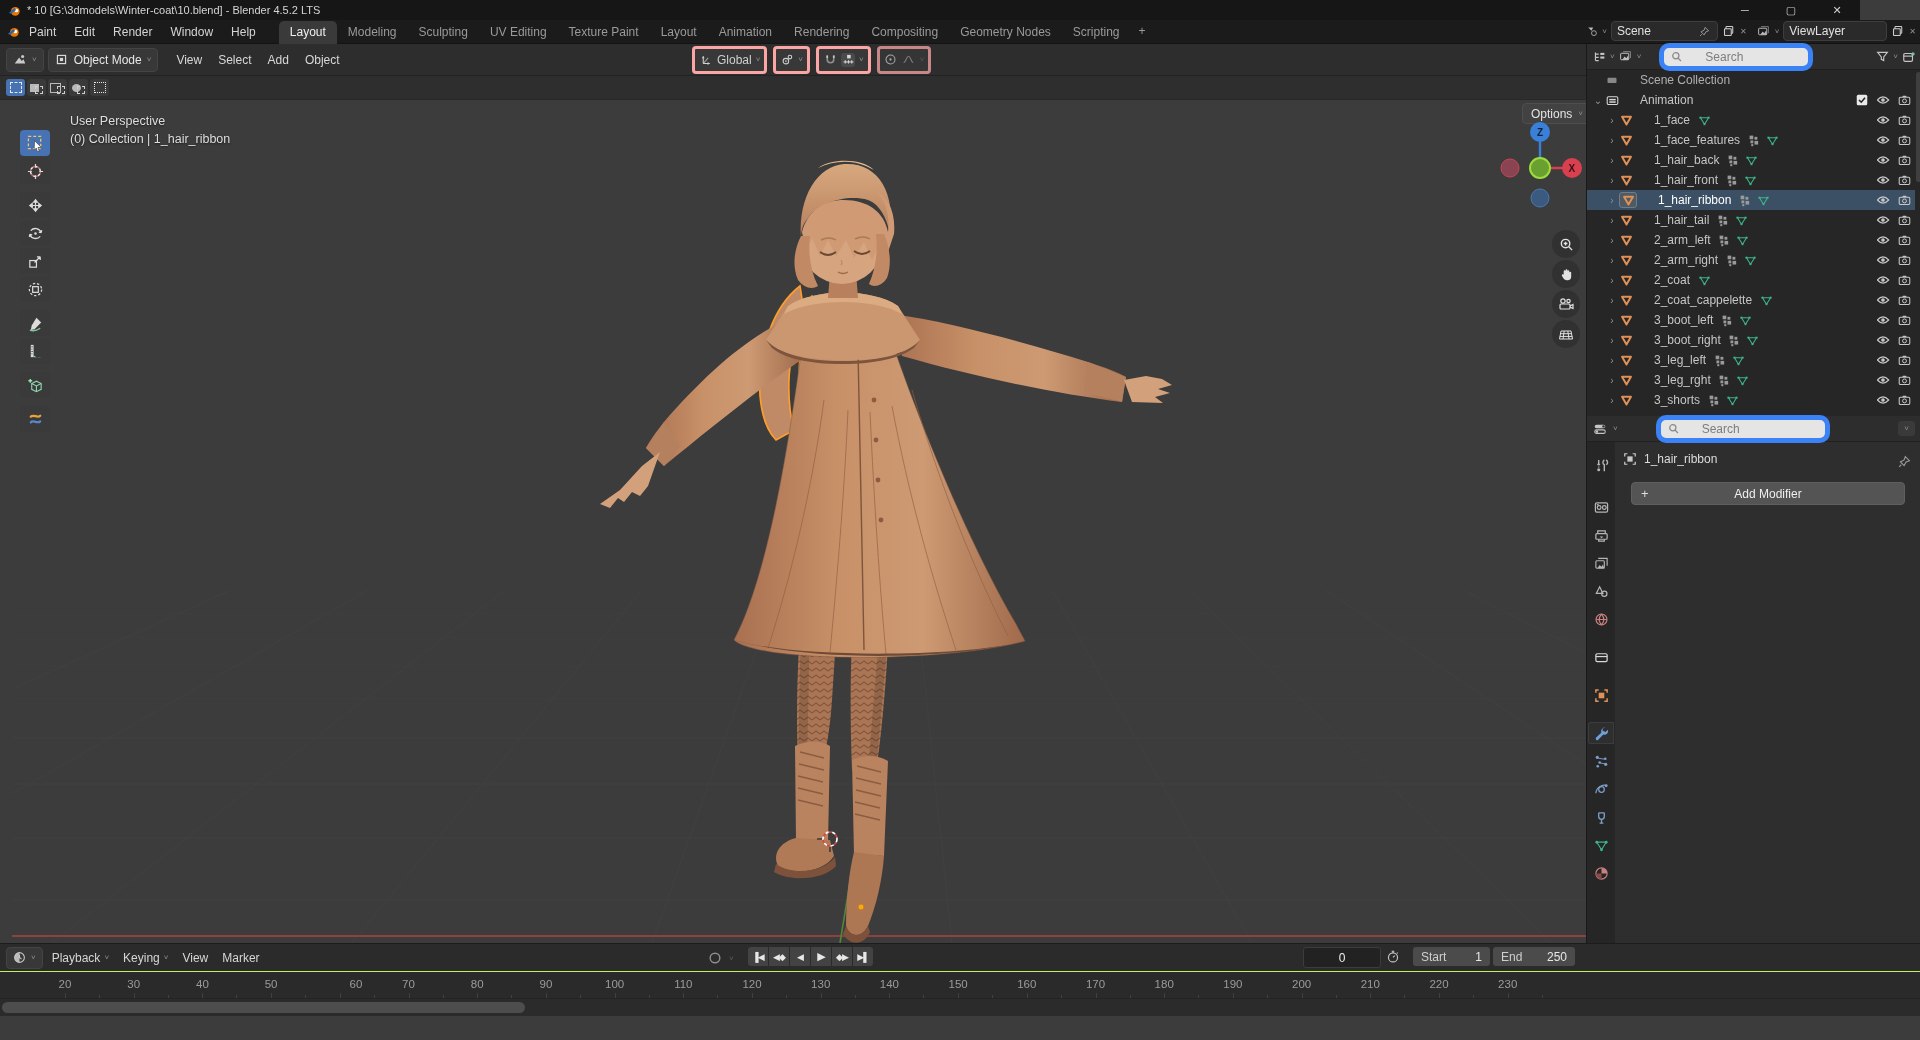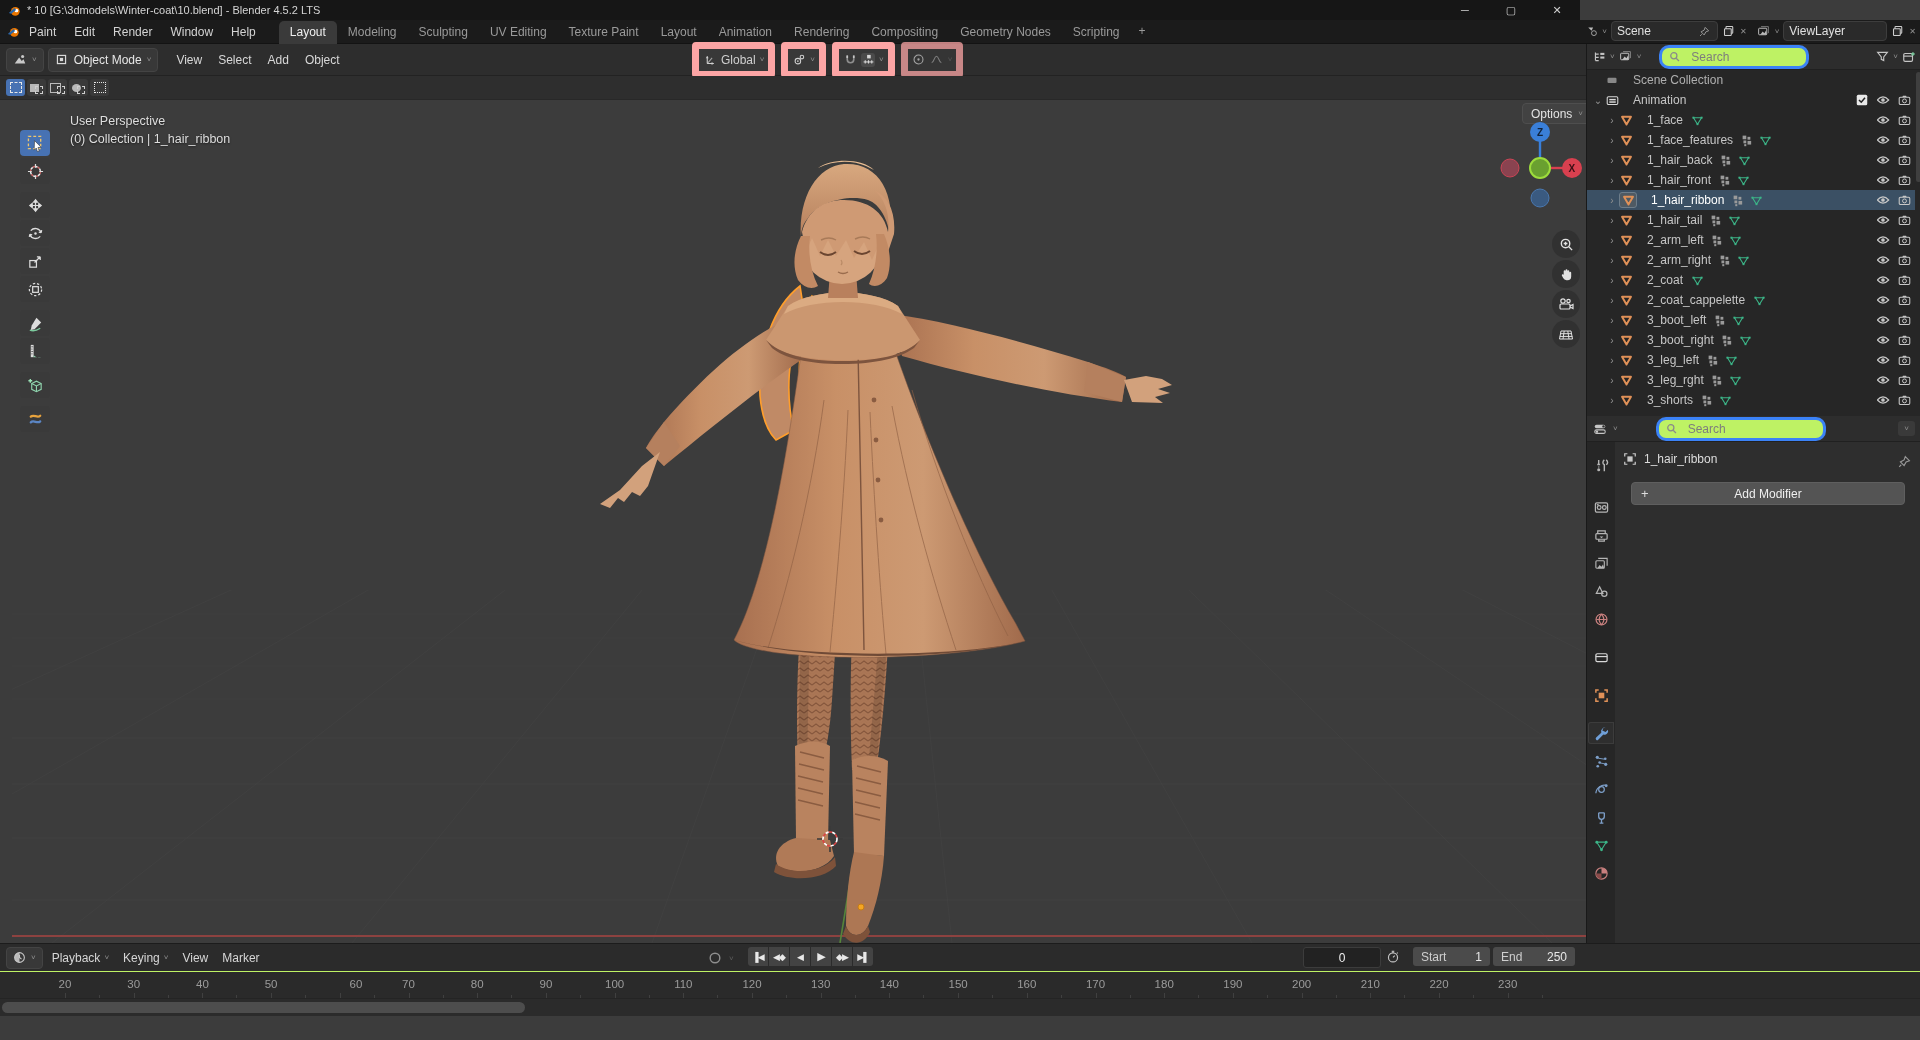--- a/index.html
+++ b/index.html
@@ -2,21 +2,21 @@
 <html><head>
 <meta charset="utf-8">
 <style>
   html,body{margin:0;padding:0;background:#111;}
   .app{position:relative;width:1920px;height:1040px;overflow:hidden;
        font-family:"Liberation Sans",sans-serif;font-size:12px;color:#cfcfcf;
        background:#3c3c3c;-webkit-font-smoothing:antialiased;}
   .abs{position:absolute;}
 
   
-  .titlebar{left:0;top:0;width:1580px;height:20px;background:#161616;display:flex;align-items:center;}
+  .titlebar{left:0;top:0;width:1860px;height:20px;background:#161616;display:flex;align-items:center;}
   .titlebar .logo{margin:0 6px 0 8px;}
   .title-text{color:#d4d4d4;font-size:11px;}
   .win-btns{position:absolute;right:0;top:0;height:20px;display:flex;}
   .win-btn{width:46px;height:20px;display:flex;align-items:center;justify-content:center;color:#cfcfcf;font-size:11px;}
 
   
   .topbar{left:0;top:20px;width:1920px;height:24px;background:#1b1b1b;display:flex;align-items:center;border-bottom:1px solid #131313;box-sizing:border-box;}
   .tb-menu{padding:3px 9px;border-radius:3px;color:#d4d4d4;}
   .ws-tabs{display:flex;margin-left:14px;height:24px;align-items:flex-end;}
   .ws-tab{padding:4px 11px 5px;color:#9a9a9a;border-radius:5px 5px 0 0;}
@@ -25,21 +25,21 @@
   .scene-cluster{position:absolute;right:4px;top:22px;display:flex;align-items:center;gap:4px;height:20px;}
   .field{background:#2a2a2a;border:1px solid #3d3d3d;border-radius:4px;height:18px;display:flex;align-items:center;padding:0 5px;gap:5px;color:#e0e0e0;}
   .mini-ic{display:inline-flex;width:14px;height:14px;align-items:center;justify-content:center;}
   .chev{color:#8f8f8f;font-size:8px;}
 
   
   .vp-header{left:0;top:44px;width:1586px;height:32px;background:#2d2d2d;border-bottom:1px solid #222;box-sizing:border-box;display:flex;align-items:center;gap:4px;padding:0 6px;}
   .hdr-btn{background:#383838;border:1px solid #444;border-radius:4px;height:22px;display:flex;align-items:center;padding:0 6px;gap:5px;}
   .hdr-flat{padding:3px 8px;border-radius:3px;color:#d8d8d8;}
   .mode-label{color:#e6e6e6;}
-  .hdr-group{display:flex;align-items:center;background:#383838;border:7px solid #fca5a5;border-radius:4px;height:22px;padding:0 4px;gap:4px;}
+  .hdr-group{display:flex;align-items:center;background:#383838;border:3px solid #fca5a5;border-radius:4px;height:22px;padding:0 4px;gap:4px;}
   .hdr-right{position:absolute;right:8px;top:47px;display:flex;align-items:center;gap:3px;}
   .shade-dot{width:15px;height:15px;border-radius:50%;border:1.5px solid #b9b9b9;box-sizing:border-box;display:inline-block;}
   .icon-toggle{width:24px;height:22px;border-radius:4px;display:flex;align-items:center;justify-content:center;}
   .icon-toggle.on{background:#4772b3;}
 
   
   .tool-strip{left:0;top:76px;width:1586px;height:24px;background:#2e2e2e;border-bottom:1px solid #282828;box-sizing:border-box;display:flex;align-items:center;padding-left:6px;gap:2px;}
   .selmode{width:19px;height:17px;border-radius:3px;background:#3a3a3a;display:flex;align-items:center;justify-content:center;}
   .selmode.on{background:#4772b3;}
   .dash-sq{width:10px;height:9px;border:1px dashed #e7e7e7;}
@@ -59,26 +59,26 @@
   .tool-gap{height:4px;}
 
   
   .gizmo{right:10px;top:18px;}
   .nav-btn{position:absolute;width:28px;height:28px;border-radius:50%;background:rgba(40,40,40,.55);display:flex;align-items:center;justify-content:center;color:#d6d6d6;}
 
   
   .right-panel{left:1586px;top:44px;width:334px;height:899px;background:#2b2b2b;border-left:1px solid #191919;box-sizing:border-box;}
   .outliner{position:absolute;left:0;top:0;width:334px;height:372px;background:#262626;}
   .ol-header{height:26px;background:#2d2d2d;border-bottom:1px solid #202020;display:flex;align-items:center;gap:4px;padding:0 5px;box-sizing:border-box;}
-  .search{flex:0 0 auto;background:#bef264;border:3px solid #3b82f6;border-radius:10px;height:18px;display:flex;align-items:center;gap:11px;padding:0 7px;color:#7d7d7d;width:130px;}
+  .search{flex:0 0 auto;background:#e5e5e5;border:5px solid #3b82f6;border-radius:10px;height:18px;display:flex;align-items:center;gap:23px;padding:0 7px;color:#7d7d7d;width:130px;}
   .ol-tree{position:absolute;top:26px;left:0;right:6px;bottom:0;overflow:hidden;}
   .ol-row{height:20px;display:flex;align-items:center;padding-left:4px;position:relative;color:#c6c6c6;}
   .ol-row.selected{background:#3b5064;color:#fff;}
   .ol-exp{width:14px;color:#909090;font-size:10px;text-align:center;}
-  .ol-name{margin-left:14px;margin-right:7px;white-space:nowrap;}
+  .ol-name{margin-left:21px;margin-right:7px;white-space:nowrap;}
   .ol-icons{display:flex;gap:4px;align-items:center;}
   .ol-right{position:absolute;right:4px;display:flex;gap:7px;align-items:center;}
   .ol-scroll{position:absolute;right:0;top:28px;width:5px;height:110px;background:#3f3f3f;border-radius:3px;}
   .sel-iconbox{background:#4f5a63;border:1px solid #6d7d8a;border-radius:3px;padding:0px 1px;display:inline-flex;}
 
   
   .props{position:absolute;left:0;top:372px;width:334px;height:527px;background:#2e2e2e;}
   .props-header{height:26px;background:#2d2d2d;border-bottom:1px solid #202020;display:flex;align-items:center;gap:6px;padding:0 6px;box-sizing:border-box;}
   .props-tabs{position:absolute;left:0;top:26px;width:28px;bottom:0;background:#262626;display:flex;flex-direction:column;align-items:center;padding-top:12px;gap:6px;}
   .ptab{width:26px;height:22px;display:flex;align-items:center;justify-content:center;border-radius:3px 0 0 3px;}

